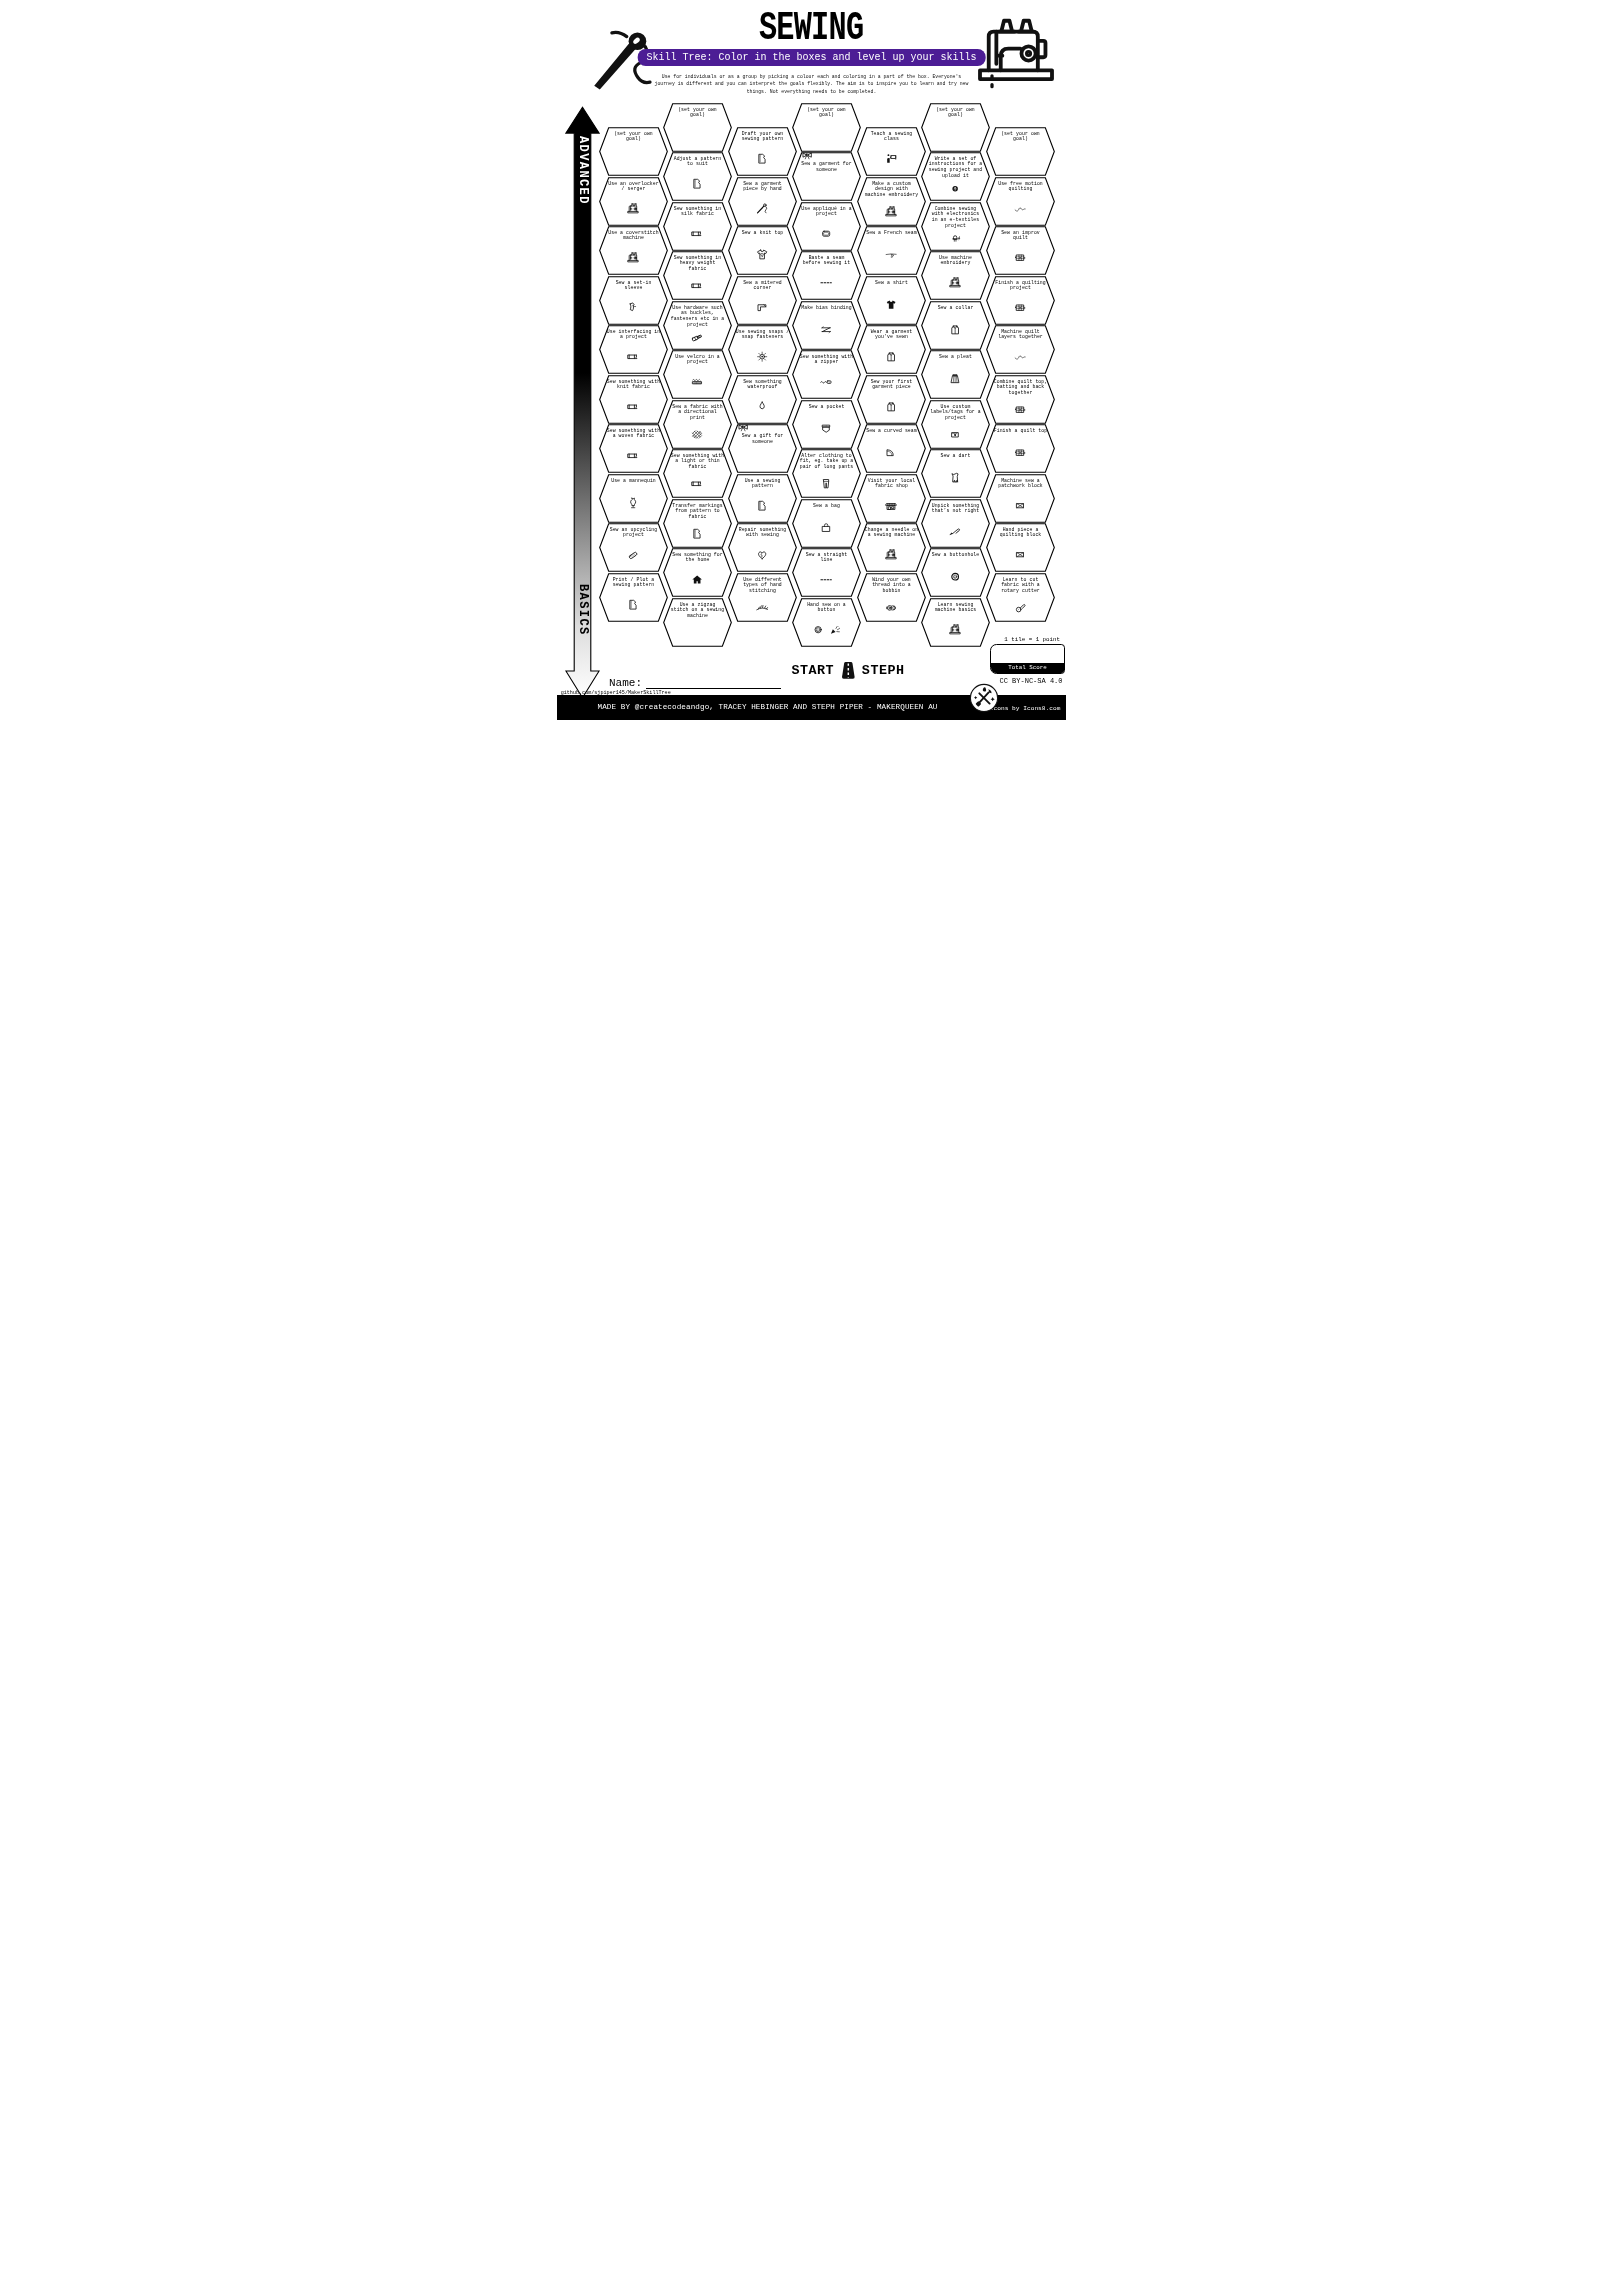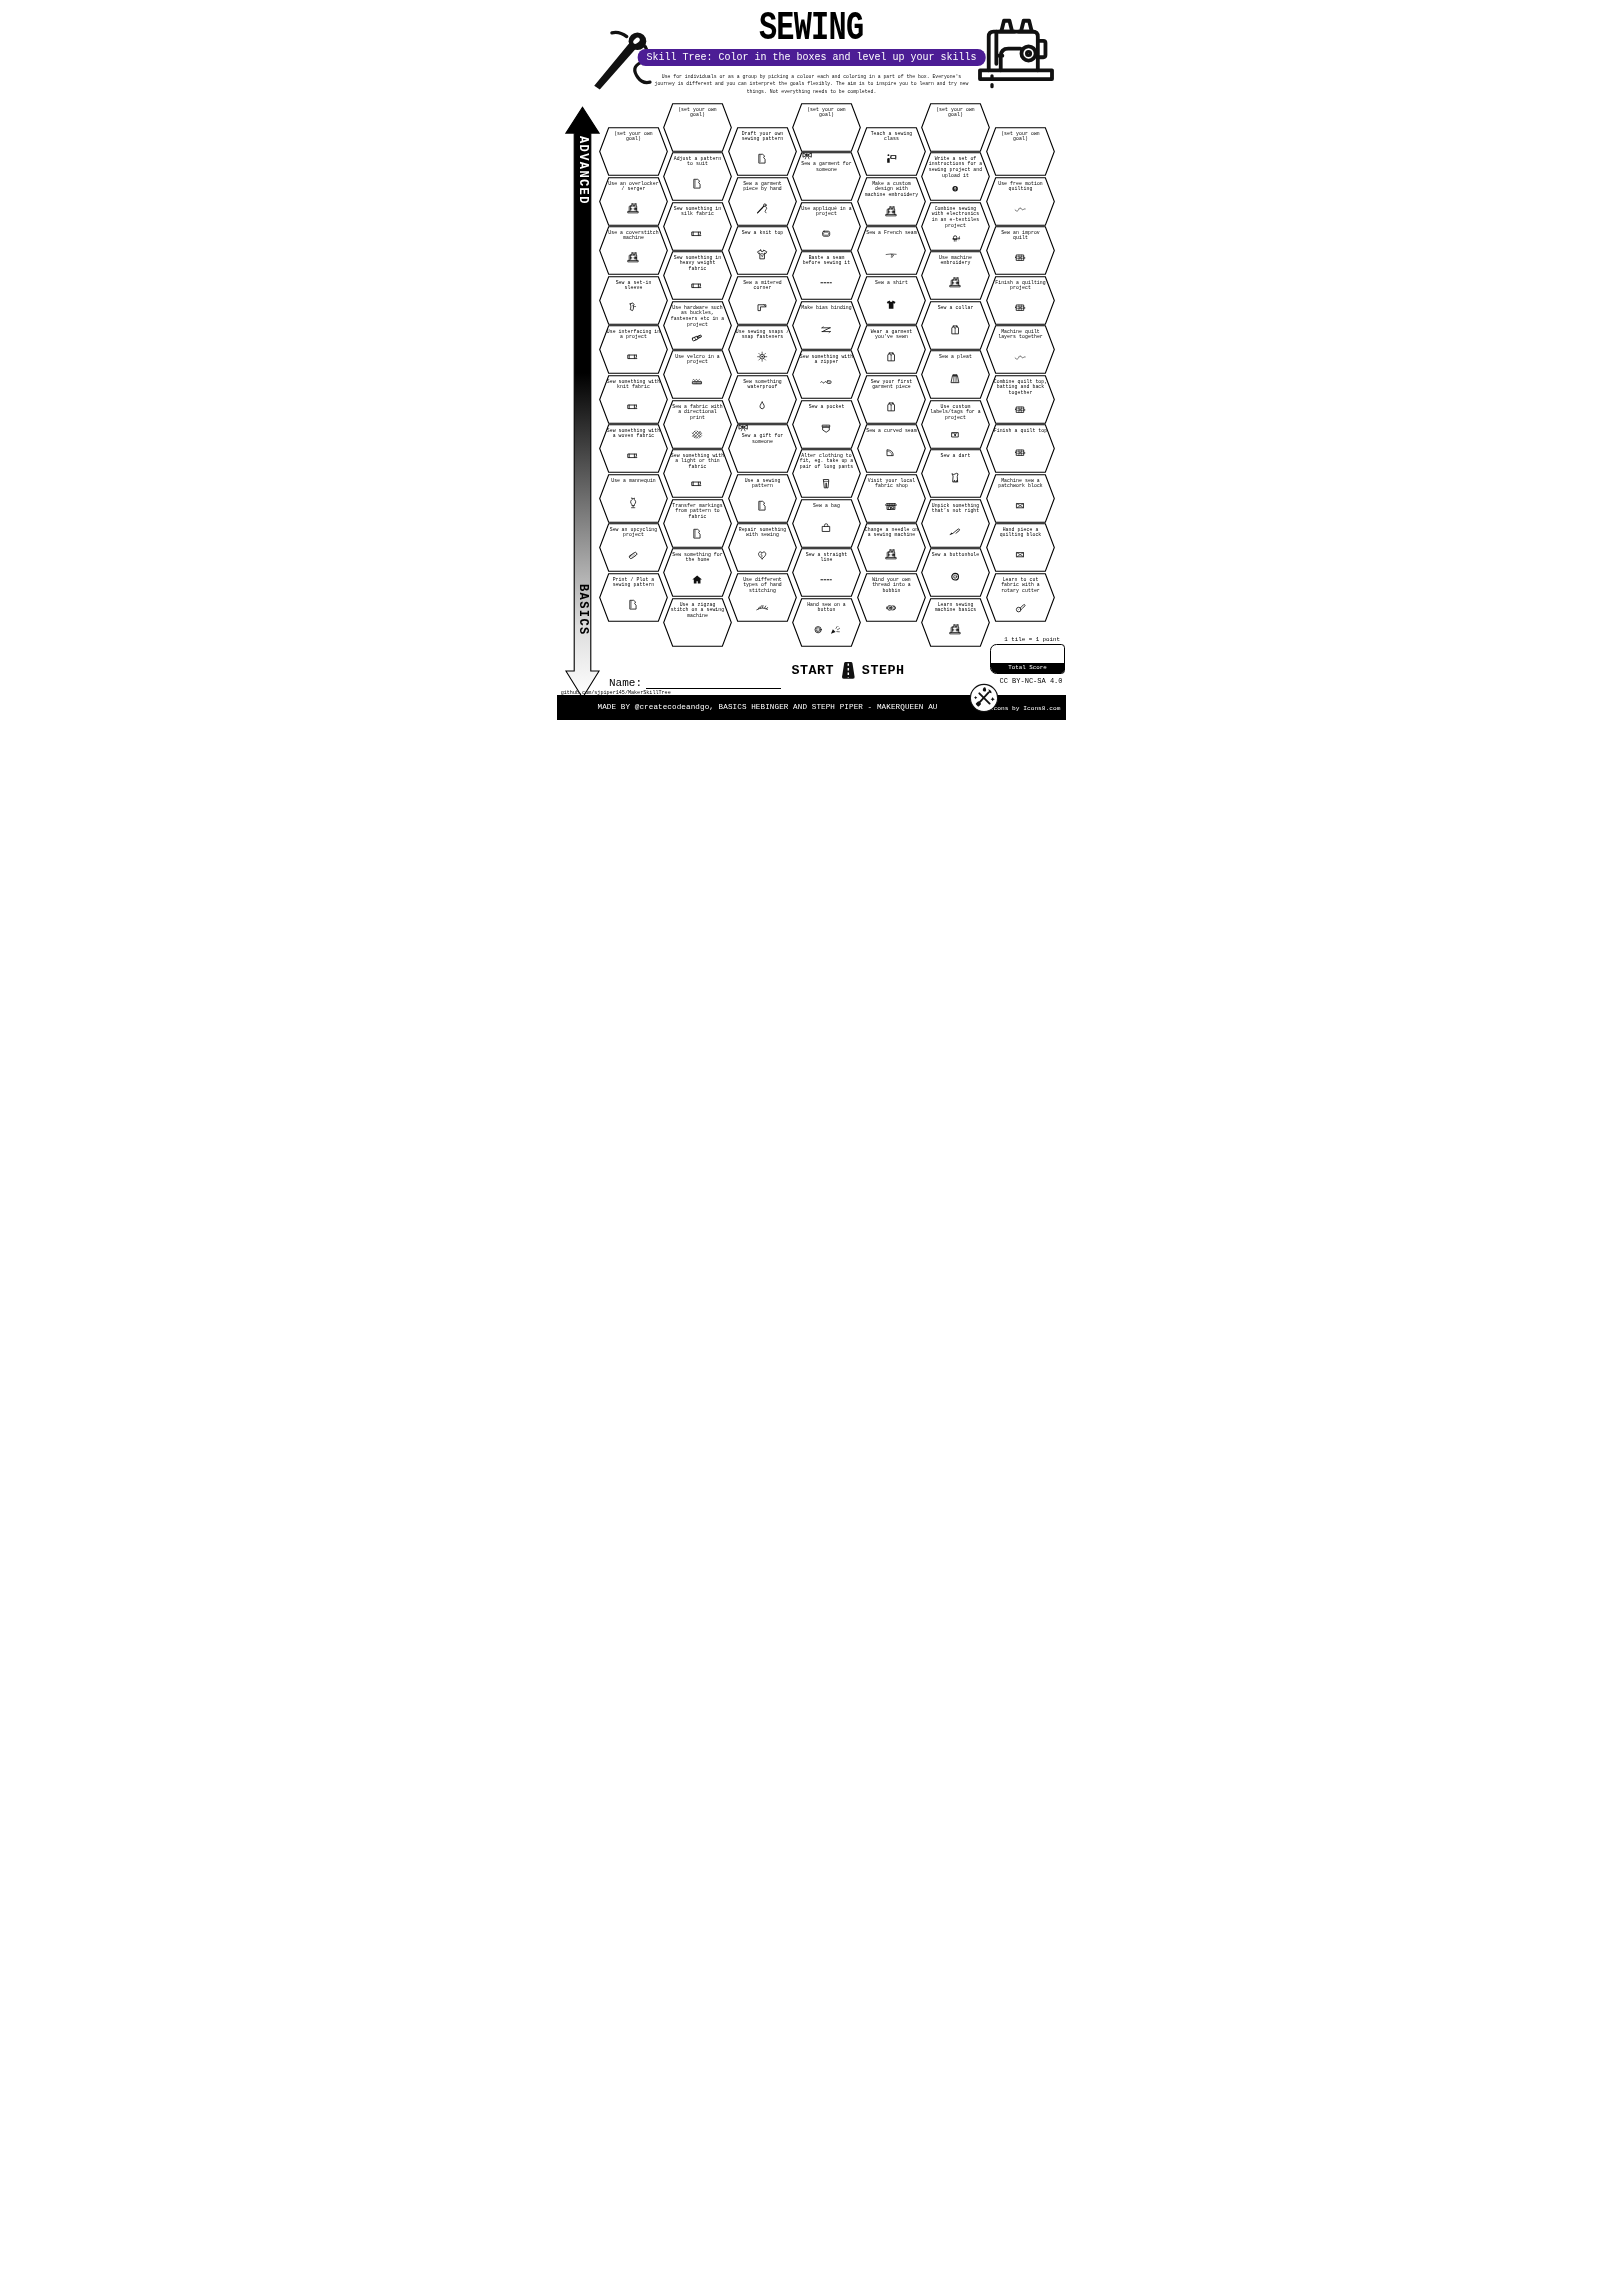--- a/index.html
+++ b/index.html
@@ -1290,17 +1290,17 @@
         <path d="M44 44L22 22"></path>
     </g>
     <path d="M40 14a7 7 0 018 8l-5-2-1-5z" fill="#111"></path>
     <rect x="16" y="40" width="9" height="9" rx="2" transform="rotate(45 20 44)" fill="#111"></rect>
     <path d="M30 12q4-6 6 0t-3 6q-5-1-3-6z" fill="#111"></path>
     <path d="M49 33l1.5-3 1.5 3 3 1.5-3 1.5-1.5 3-1.5-3-3-1.5z" fill="#111"></path>
     <path d="M13 30l1.2-2.4 1.2 2.4 2.4 1.2-2.4 1.2-1.2 2.4-1.2-2.4-2.4-1.2z" fill="#111"></path>
   </svg>
 
   <div class="bottombar"></div>
-  <div class="credit">MADE BY @createcodeandgo, BASICS HEBINGER  AND STEPH PIPER  -  MAKERQUEEN AU</div>
+  <div class="credit">MADE BY @createcodeandgo, TRACEY HEBINGER  AND STEPH PIPER  -  MAKERQUEEN AU</div>
   <div class="icons8">Icons by Icons8.com</div>
 
 </div>
 
 
 </body></html>

